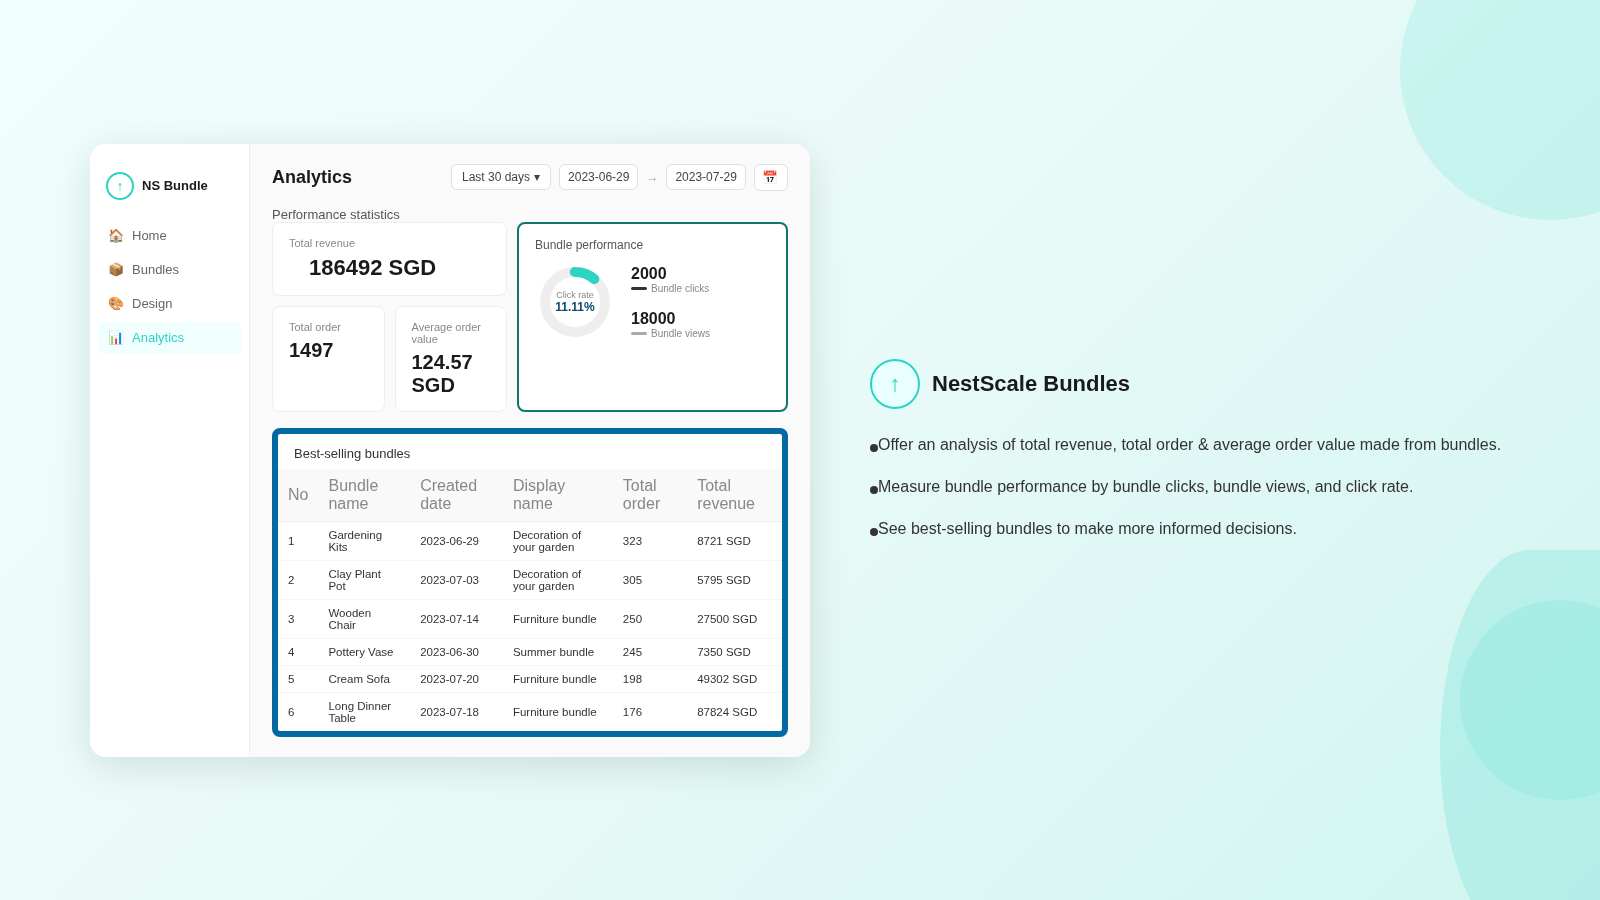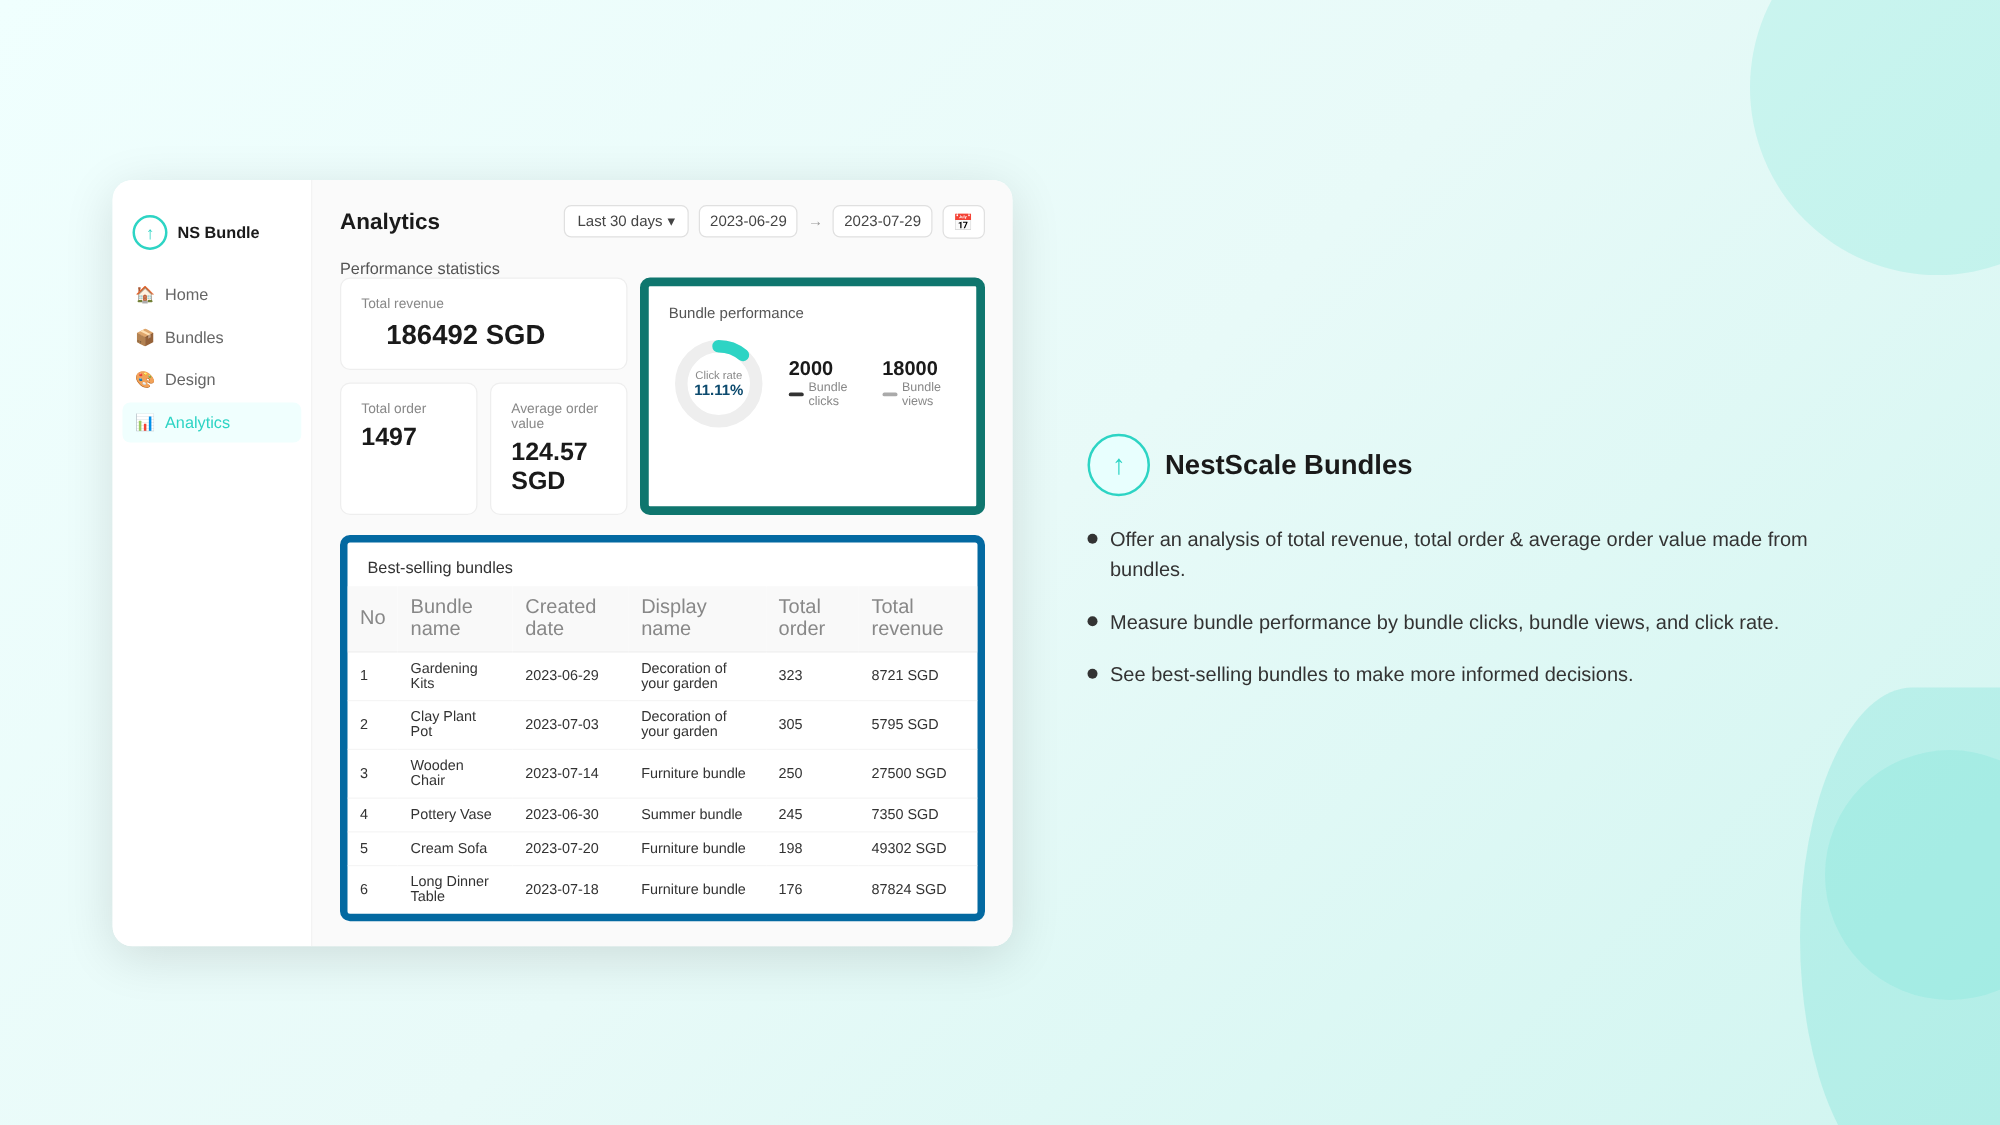--- a/index.html
+++ b/index.html
@@ -211,21 +211,21 @@
     .stats-left {
       display: flex;
       flex-direction: column;
       gap: 10px;
       flex: 1.2;
     }
 
     .bundle-performance-card {
       background: #fff;
       border-radius: 8px;
-      border: 7px solid #0f766e;
+      border: 2px solid #0f766e;
       padding: 14px 16px;
       flex: 1.2;
     }
 
     .bundle-perf-title {
       font-size: 12px;
       font-weight: 500;
       color: #555;
       margin-bottom: 10px;
     }
@@ -263,20 +263,21 @@
 
     .donut-center-value {
       font-size: 12px;
       font-weight: 700;
       color: #0c4a6e;
       display: block;
     }
 
     .bundle-metrics {
       display: flex;
+      flex-direction: column;
       gap: 16px;
     }
 
     .metric-item {}
     .metric-value {
       font-size: 16px;
       font-weight: 700;
       color: #1a1a1a;
     }
 
@@ -382,22 +383,21 @@
     }
 
     .marketing-bullets {
       display: flex;
       flex-direction: column;
       gap: 18px;
     }
 
     .bullet-item {
       display: flex;
-      align-items: flex-start;
-      gap: 10px;
+      align-items: center;
       font-size: 16px;
       color: #333;
       line-height: 1.5;
     }
 
     .bullet-dot {
       width: 8px;
       height: 8px;
       border-radius: 50%;
       background: #333;

